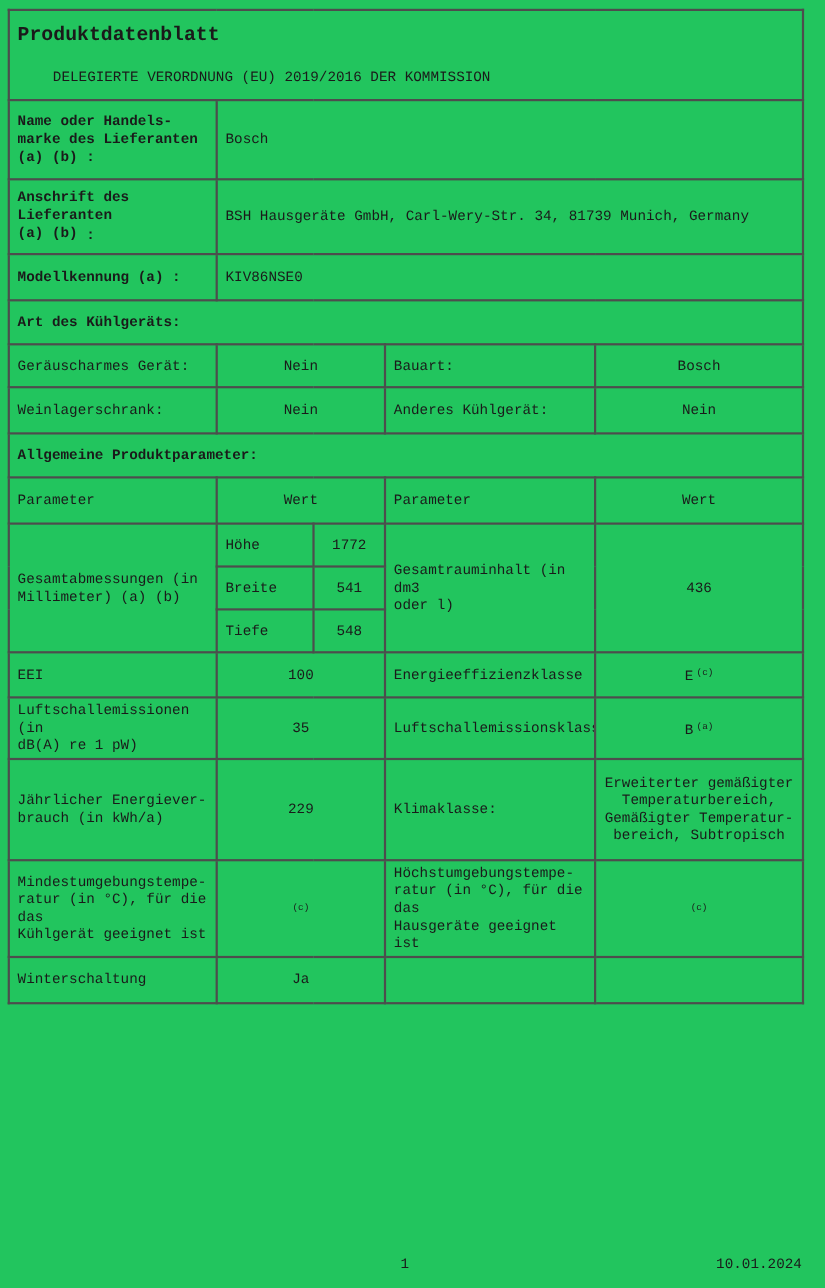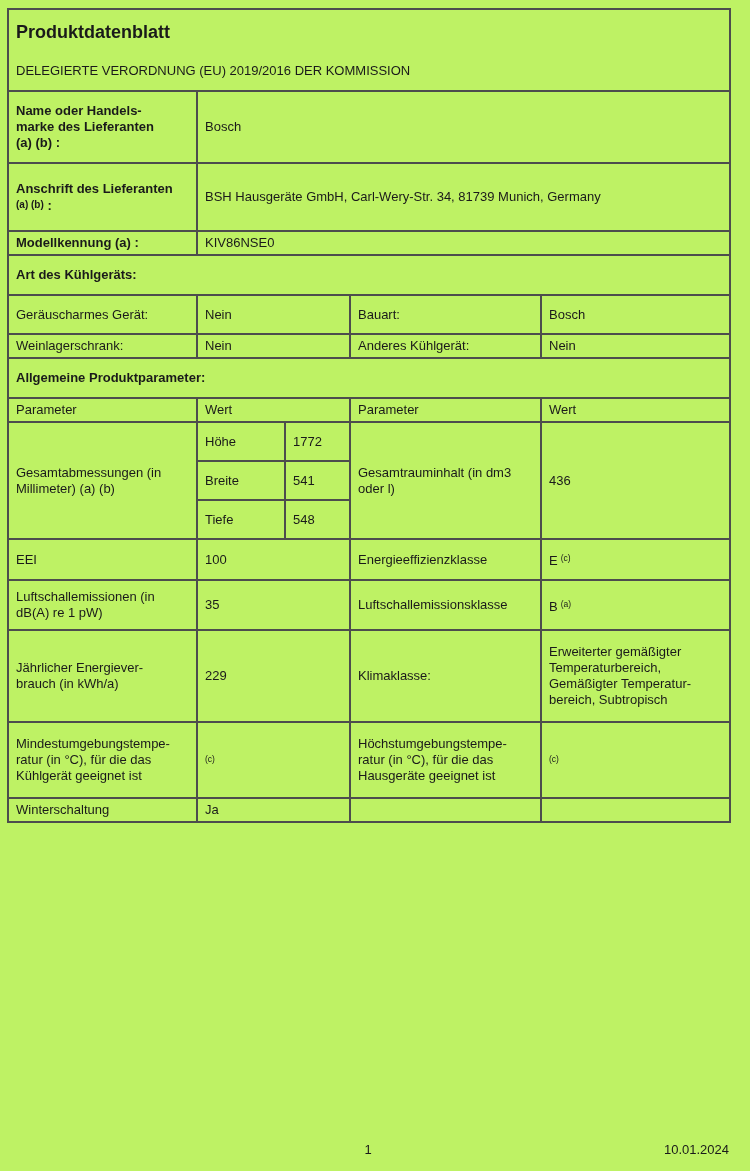--- a/index.html
+++ b/index.html
@@ -1,52 +1,52 @@
 <!DOCTYPE html>
 <html lang="de"><head>
 <meta charset="utf-8">
 <style>
   * { box-sizing: border-box; }
   html, body { margin: 0; padding: 0; background: #ffffff; }
   .page {
     position: relative;
     width: 750px;
     height: 1171px;
-    background: #bef264;
-    font-family: Liberation Sans, sans-serif;
+    background: #22c55e;
+    font-family: Liberation Mono, monospace;
     color: #1a1a1a;
     overflow: hidden;
   }
   table.sheet {
     position: absolute;
     left: 7px;
     top: 8px;
     width: 722px;
     border-collapse: collapse;
     table-layout: fixed;
   }
   table.sheet td {
     border: 2px solid #4d4d4d;
     font-size: 13px;
     line-height: 16px;
     vertical-align: middle;
     padding: 3px 7px;
     overflow: hidden;
   }
   .b { font-weight: bold; }
-  .ctr { text-align: left; }
+  .ctr { text-align: center; }
   .ml { white-space: pre-line; }
   .title-cell { padding: 10px 7px 8px 7px; vertical-align: top; }
   .doc-title { font-size: 18px; font-weight: bold; line-height: 22px; }
-  .doc-subtitle { font-size: 13px; margin-top: 20px; }
+  .doc-subtitle { font-size: 13px; margin-top: 20px; margin-left: 32px; }
   .sup { font-size: 8.5px; vertical-align: 4px; }
   .sup-gap { margin-left: 3px; }
-  .sup-sm { font-size: 10px; vertical-align: 2px; }
+  .sup-sm { font-size: 13px; vertical-align: 2px; }
   .h82 { height: 82px; } .h72 { height: 72px; } .h56 { height: 68px; }
-  .h38 { height: 24px; } .h39 { height: 39px; } .h40 { height: 40px; }
+  .h38 { height: 42px; } .h39 { height: 39px; } .h40 { height: 40px; }
   .h41 { height: 41px; padding-left: 37px; } .h52 { height: 50px; margin-left: 29px; } .h92 { height: 92px; }
   .h68 { height: 76px; }
   .footer {
     position: absolute;
     left: 7px;
     top: 1142px;
     width: 722px;
     height: 20px;
     font-size: 13px;
   }

